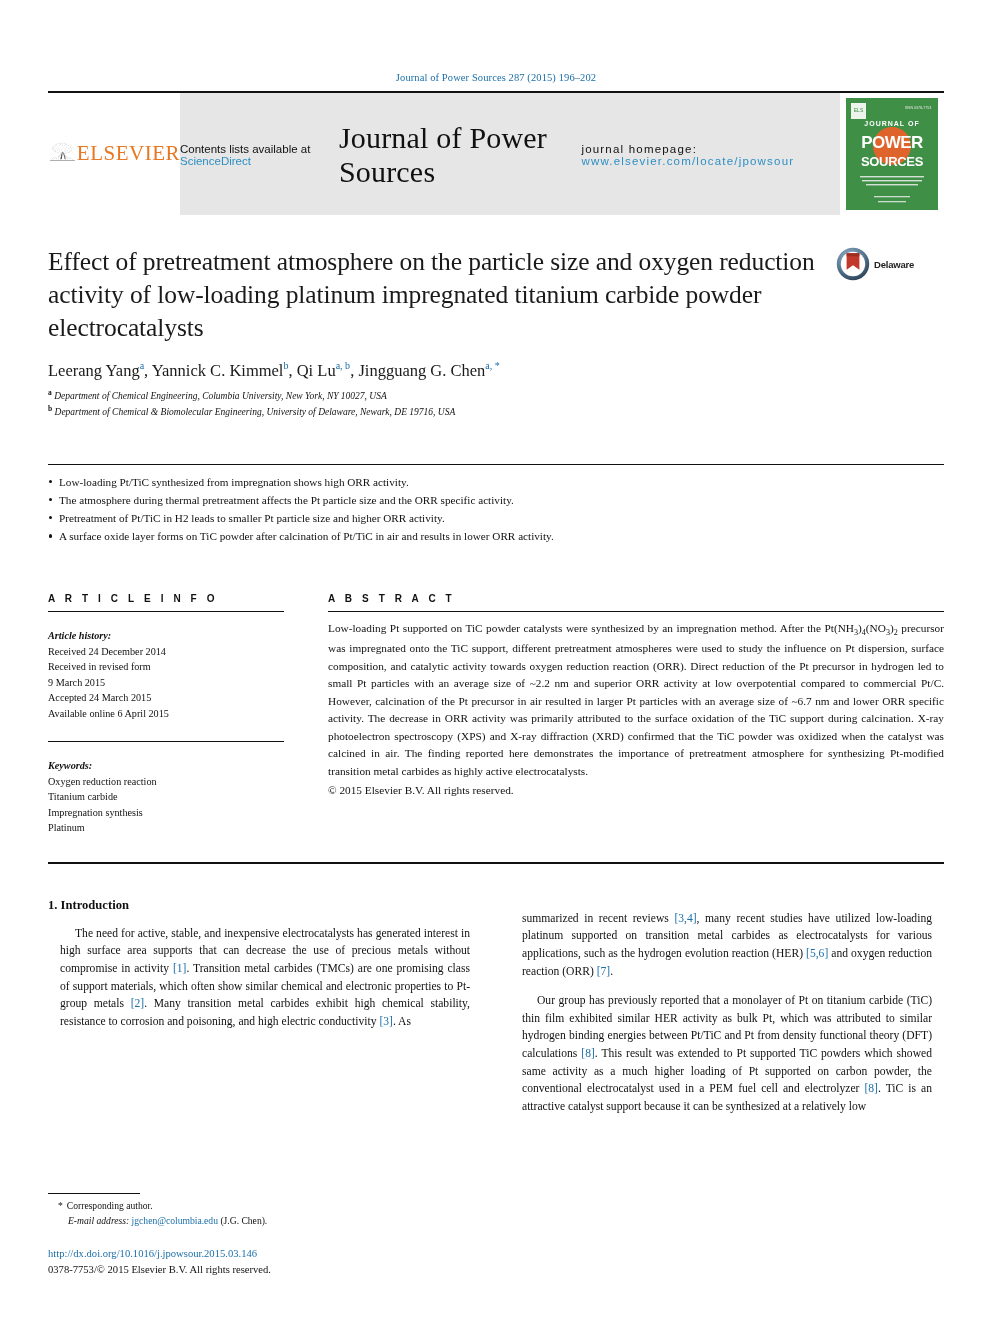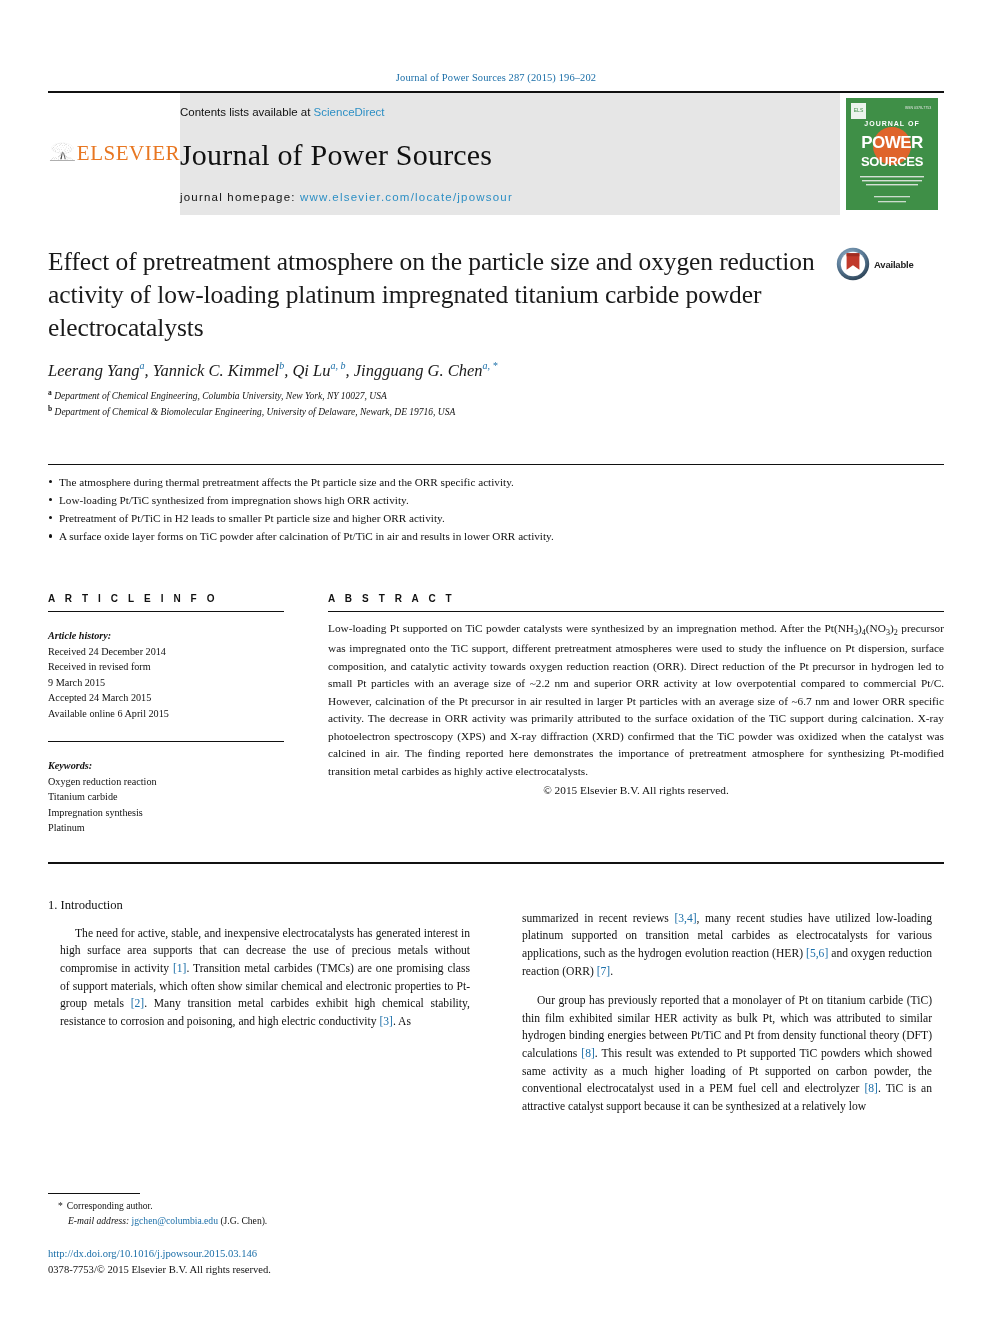--- a/index.html
+++ b/index.html
@@ -59,23 +59,23 @@
     letter-spacing: 0.5px;
     color: #E87722;
     line-height: 1;
     margin-top: 1px;
     font-weight: 400;
   }
   .masthead-center {
     flex: 1 1 auto;
     background: #e6e6e6;
     display: flex;
-    flex-direction: column;
+    flex-direction: row;
     justify-content: space-between;
-    align-items: flex-start;
+    align-items: center;
     padding: 13px 0 12px 0;
   }
   .contents-line {
     font-family: "Liberation Sans", sans-serif;
     font-size: 11.5px;
     color: #111;
   }
   .contents-line .sd {
     color: #2d8fc4;
   }
@@ -129,21 +129,20 @@
     font-size: 9.5px;
     font-weight: bold;
     color: #222;
     letter-spacing: -0.2px;
   }
   .authors {
     margin-top: 16px;
     font-family: "Liberation Serif", serif;
     font-size: 16.5px;
     color: #1a1a1a;
-    font-style: italic;
   }
   .authors sup, .aff-mark {
     color: #1a6ea8;
     font-size: 10px;
     vertical-align: super;
   }
   .affiliations {
     margin-top: 7px;
     font-family: "Liberation Serif", serif;
     font-style: italic;
@@ -224,21 +223,21 @@
   }
   .meta-spacer { height: 13px; }
   .abstract-body {
     font-family: "Liberation Serif", serif;
     font-size: 11.3px;
     line-height: 1.55;
     text-align: justify;
     color: #111;
   }
   .copyright {
-    text-align: center;
+    text-align: left;
     font-family: "Liberation Serif", serif;
     font-size: 11.3px;
     margin-top: 4px;
     color: #111;
   }
   sub { font-size: 0.72em; }
 
   .rule-body {
     border-top: 2.1px solid #111;
     margin: 26px 48px 0 48px;
@@ -250,21 +249,21 @@
     display: flex;
     gap: 28px;
   }
   .col {
     flex: 1 1 0;
     width: 0;
   }
   .sec-heading {
     font-family: "Liberation Serif", serif;
     font-size: 12.6px;
-    font-weight: normal;
+    font-weight: bold;
     margin: 0 0 12px 0;
     color: #111;
   }
   .body-p {
     font-family: "Liberation Serif", serif;
     font-size: 11.6px;
     line-height: 1.52;
     text-align: justify;
     margin: 12px;
     text-indent: 15px;
@@ -437,38 +436,38 @@
             <stop offset="0%" stop-color="#9fb9cf"></stop>
             <stop offset="55%" stop-color="#5c7d99"></stop>
             <stop offset="100%" stop-color="#24394b"></stop>
           </radialGradient>
         </defs>
         <circle cx="17" cy="17" r="16.2" fill="url(#cmg)"></circle>
         <circle cx="17" cy="17" r="12.2" fill="#ffffff"></circle>
         <path d="M10.6 6.2 h12.8 v16.6 l-6.4 -4.6 l-6.4 4.6 Z" fill="#c0392b"></path>
         <path d="M10.6 6.2 h12.8 v3.1 h-12.8 Z" fill="#a02d22"></path>
       </svg>
-      <span class="crossmark-text">Available</span>
+      <span class="crossmark-text">Delaware</span>
     </div>
 
     <div class="authors">
       <span>Leerang Yang</span><sup class="aff-mark">a</sup><span>, </span><span>Yannick C. Kimmel</span><sup class="aff-mark">b</sup><span>, </span><span>Qi Lu</span><sup class="aff-mark">a, b</sup><span>, </span><span>Jingguang G. Chen</span><sup class="aff-mark">a, *</sup>
     </div>
 
     <div class="affiliations">
       <div><sup>a</sup> <span>Department of Chemical Engineering, Columbia University, New York, NY 10027, USA</span></div>
       <div><sup>b</sup> <span>Department of Chemical &amp; Biomolecular Engineering, University of Delaware, Newark, DE 19716, USA</span></div>
     </div>
   </div>
 
   <div class="highlights">
     <div class="hr-thin"></div>
     <ul class="hl-list">
+      <li>Low-loading Pt/TiC synthesized from impregnation shows high ORR activity.</li>
       <li>The atmosphere during thermal pretreatment affects the Pt particle size and the ORR specific activity.</li>
-      <li>Low-loading Pt/TiC synthesized from impregnation shows high ORR activity.</li>
       <li>Pretreatment of Pt/TiC in H2 leads to smaller Pt particle size and higher ORR activity.</li>
       <li>A surface oxide layer forms on TiC powder after calcination of Pt/TiC in air and results in lower ORR activity.</li>
     </ul>
   </div>
 
   <div class="info-abstract">
 
     <div class="art-info">
       <div class="sec-label">A R T I C L E  I N F O</div>
       <div class="hr-thin"></div>

